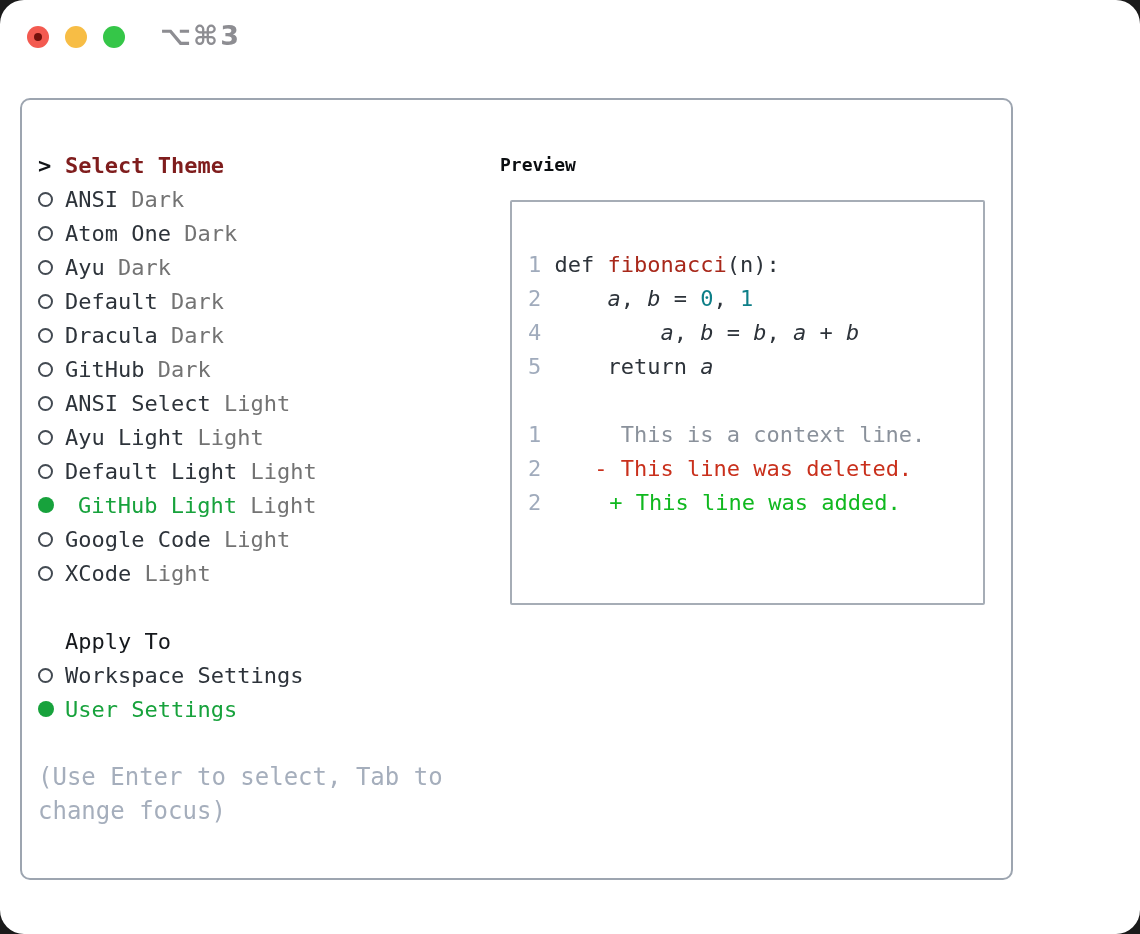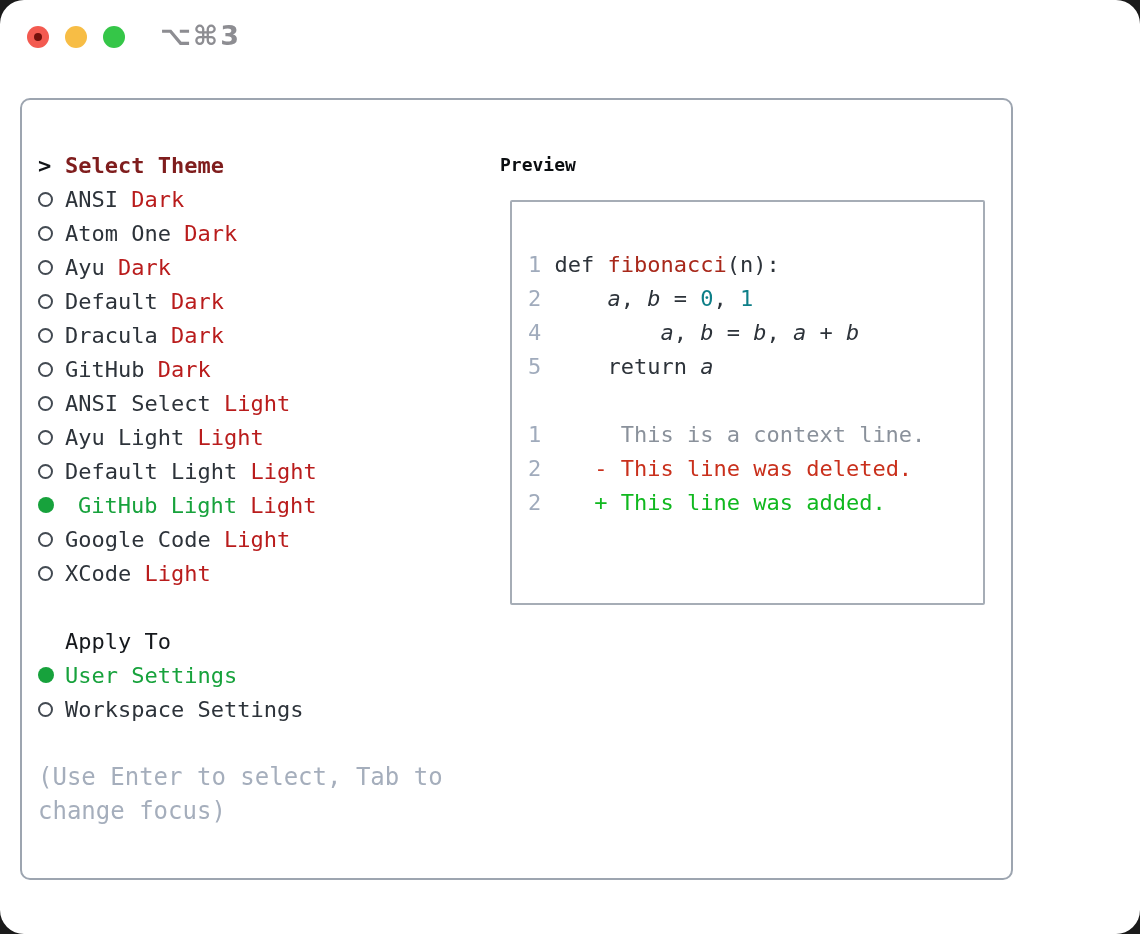--- a/index.html
+++ b/index.html
@@ -20,40 +20,40 @@
   
   .leftcol{position:absolute;left:38px;top:148px;}
   .row{display:flex;align-items:center;height:34px;font-size:22px;color:#2d333a;white-space:pre;}
   .marker{width:27px;display:flex;align-items:center;justify-content:flex-start;flex:none;}
   .chev{font-weight:bold;color:#111418;font-size:22px;}
   .radio{width:11px;height:11px;border:2.5px solid #434a52;border-radius:50%;box-sizing:content-box;}
   .radio.on{width:16px;height:16px;border:none;background:#17a23c;}
   .sel-name{color:#17a23c;margin-left:13px;}
   .hdr{font-weight:bold;color:#7f1d1d;}
   .subhdr{color:#15181c;}
-  .variant{color:#b91c1c;}
+  .variant{color:#737373;}
   .apply-on{color:#17a23c;}
   .blank{height:34px;}
   .help{height:34px;line-height:34px;font-size:24px;color:#a5aebc;white-space:pre;}
   
   .preview-title{position:absolute;left:500px;top:148px;height:34px;line-height:34px;
                  font-size:18px;font-weight:bold;color:#0b0e11;}
   .preview-box{position:absolute;left:510px;top:200px;width:475px;height:405px;
                border:2px solid #a6adb6;border-radius:2px;background:#fff;box-sizing:border-box;
                padding:46px 0 0 16px;overflow:hidden;}
   .cline{height:34px;line-height:34px;font-size:22px;white-space:pre;}
   .tok-ln{color:#a0abbc;}
   .tok-code{color:#2d333a;}
   .tok-func{color:#a8281a;text-align:right;}
   .tok-num{color:#0e7f88;}
   .tok-call{color:#259fd9;}
   .tok-var{color:#2d333a;font-style:italic;}
   .tok-ctx{color:#8a919b;}
   .tok-del{color:#c9301c;}
-  .tok-add{color:#10b81f;}
+  .tok-add{color:#10b81f;margin-left:15px;}
 </style>
 </head>
 <body>
 
 <div class="window">
 
   <div class="traffic t-close"></div>
   <div class="traffic t-min"></div>
   <div class="traffic t-zoom"></div>
   <div class="win-title">⌥⌘3</div>
@@ -78,22 +78,22 @@
         <div class="row"><span class="marker"><span class="radio on"></span></span><span class="sel-name">GitHub Light</span><span class="variant"> Light</span></div>
         <div class="row"><span class="marker"><span class="radio"></span></span><span>Google Code</span><span class="variant"> Light</span></div>
         <div class="row"><span class="marker"><span class="radio"></span></span><span>XCode</span><span class="variant"> Light</span></div>
       </div>
     <div class="blank"></div>
     <div class="row">
       <span class="marker"></span>
       <span class="subhdr">Apply To</span>
     </div>
     <div id="apply-list">
+        <div class="row"><span class="marker"><span class="radio"></span></span><span>Workspace Settings</span></div>
         <div class="row"><span class="marker"><span class="radio on"></span></span><span class="apply-on">User Settings</span></div>
-        <div class="row"><span class="marker"><span class="radio"></span></span><span>Workspace Settings</span></div>
       </div>
     <div class="blank"></div>
     <div id="help-block">
         <div class="help">(Use Enter to select, Tab to</div>
         <div class="help">change focus)</div>
       </div>
   </div>
 
   <div class="preview-title">Preview</div>
   <div class="preview-box" id="preview-box">

